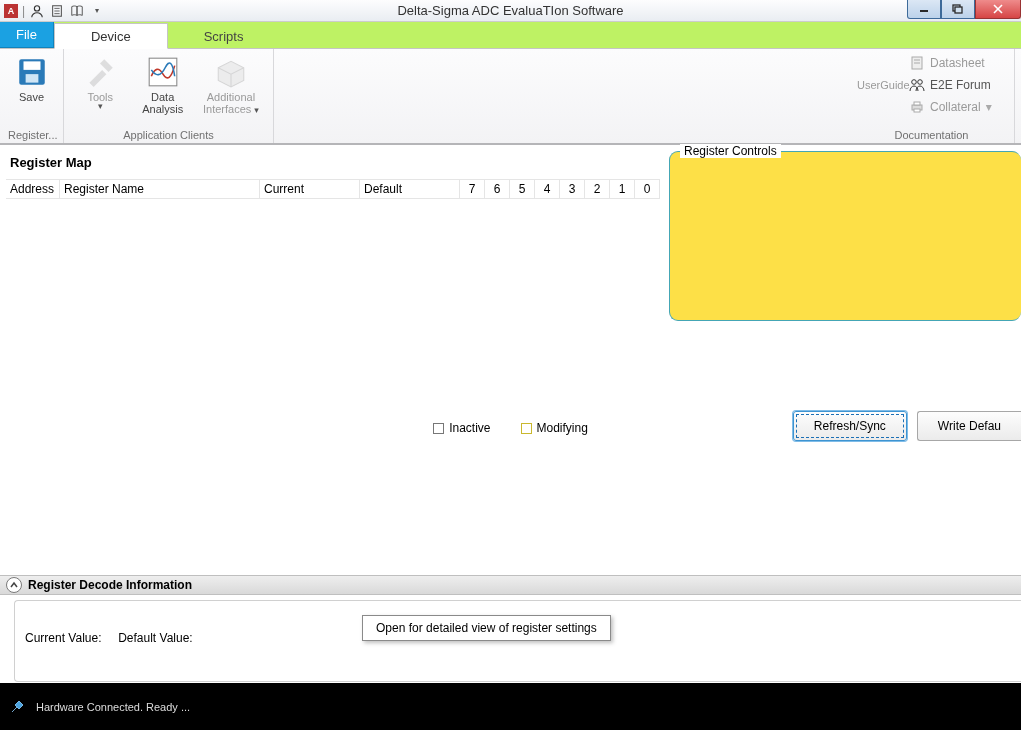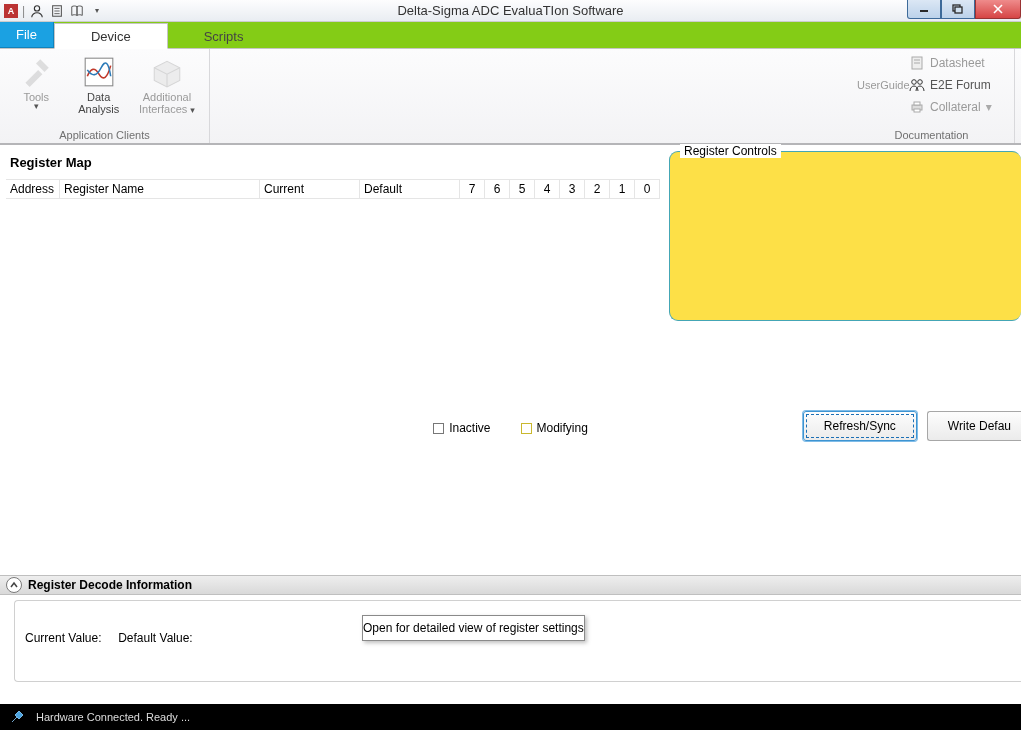--- a/index.html
+++ b/index.html
@@ -10,21 +10,21 @@
   .qat-item { width:16px; height:16px; display:flex; align-items:center; justify-content:center; color:#555; }
   .qat-item svg { width:14px; height:14px; }
   .title-text { position:absolute; left:0; right:0; text-align:center; font-size:13px; color:#333; pointer-events:none;}
   .win-controls { position:absolute; right:0; top:-1px; display:flex; }
   .win-btn { width:34px; height:20px; border:1px solid #3d6a99; border-top:none; display:flex; align-items:center; justify-content:center; background:linear-gradient(#dde8f5,#bcd2ea); }
   .win-btn.min { border-radius:0 0 0 3px; }
   .win-btn.max { }
   .win-btn.close { border-radius:0 0 3px 0; background:linear-gradient(#f08f8f,#d64545); border-color:#933; width:46px; color:#fff; }
   .win-btn svg { width:12px; height:10px; }
   
-  .tabs-row { height:27px; background:#84cc16; border-bottom:1px solid #c5c5c5; display:flex; align-items:flex-end; padding-left:0px;}
+  .tabs-row { height:27px; background:#bef264; border-bottom:1px solid #c5c5c5; display:flex; align-items:flex-end; padding-left:0px;}
   .file-tab { background:#1ba1e2; color:#fff; height:27px; padding:0 16px; display:flex; align-items:center; font-size:13px; border-right:1px solid #0f83bd; border-bottom:1px solid #0f83bd;}
   .tab { height:26px; padding:0 36px; display:flex; align-items:center; font-size:13px; color:#444; position:relative; top:1px; cursor:pointer;}
   .tab.active { border:1px solid #c5c5c5; border-bottom:1px solid #fff; background:#fff; color:#333;}
   
   .ribbon { height:96px; background:linear-gradient(#fcfcfd,#f3f3f5); border-bottom:2px solid #b5b5b8; display:flex; }
   .ribbon-group { border-right:1px solid #d8d8db; padding:4px 8px 2px 8px; display:flex; flex-direction:column; justify-content:space-between;}
   .ribbon-group .items { display:flex; gap:6px; }
   .ribbon-btn { width:58px; display:flex; flex-direction:column; align-items:center; justify-content:flex-start; font-size:11px; color:#444; text-align:center; cursor:pointer; padding-top:2px;}
   .ribbon-btn .ico { width:34px; height:34px; margin-bottom:2px; display:flex; align-items:center; justify-content:center;}
   .ribbon-btn.disabled { color:#9a9a9a; }
@@ -54,28 +54,28 @@
   .cell.def { width:100px;}
   .cell.bit { width:25px; text-align:center;}
   
   .legend-row { position:absolute; left:0; right:0; top:276px; display:flex; justify-content:center; gap:30px; align-items:center; font-size:12px;text-align:center;}
   .sw { width:11px; height:11px; border:1px solid #777; display:inline-block; margin-right:5px; vertical-align:middle;}
   .sw.mod { border-color:#c9b82e;}
   
   .btn-area { position:absolute; right:0; top:266px; display:flex; gap:10px; padding-right:0;}
   .push-btn { height:30px; padding:0 20px; background:linear-gradient(#fdfdfd,#ebebeb); border:1px solid #a7a7a7; border-radius:3px; font-size:12px; cursor:pointer; display:flex; align-items:center;}
   .push-btn.focus { outline:1px dashed #1b6fb5; outline-offset:-4px; border:1px solid #3e94d1; box-shadow:0 0 0 1px #7fbce8;}
-  .push-btn.cut { border-radius:3px 0 0 3px; border-right:none; padding-right:10px;}
+  .push-btn.cut { border-radius:3px 0 0 3px; border-right:none; }
   
   .decode-bar { position:absolute; left:0; right:0; top:430px; height:20px; background:linear-gradient(#eeeeee,#d9d9d9); border-top:1px solid #bfbfbf; border-bottom:1px solid #bfbfbf; display:flex; align-items:center; padding-left:6px; font-size:12px; font-weight:600;}
   .decode-bar .chev { width:16px; height:16px; border:1px solid #7a7a7a; border-radius:50%; display:flex; align-items:center; justify-content:center; margin-right:6px; background:#fff;}
   .decode-body { position:absolute; left:14px; right:0; top:455px; height:82px; border:1px solid #d0d0d0; border-right:none; border-radius:4px 0 0 4px; padding:30px 10px 10px 10px; font-size:12px;}
-  .tooltip { position:absolute; left:362px; top:470px; background:#fff; border:1px solid #8a8a8a; padding:5px 0; font-size:12px; box-shadow:2px 2px 4px rgba(0,0,0,0.25); z-index:5;}
-  
-  .statusbar { position:absolute; bottom:0; left:0; right:0; height:26px; background:#000; color:#ddd; display:flex; align-items:center; padding-left:8px; font-size:11px; gap:10px;text-align:right;}
+  .tooltip { position:absolute; left:362px; top:470px; background:#fff; border:1px solid #8a8a8a; padding:5px 13px; font-size:12px; box-shadow:2px 2px 4px rgba(0,0,0,0.25); z-index:5;}
+  
+  .statusbar { position:absolute; bottom:0; left:0; right:0; height:47px; background:#000; color:#ddd; display:flex; align-items:center; padding-left:8px; font-size:11px; gap:10px;text-align:right;}
   .statusbar .plug { width:18px; height:18px; display:flex; align-items:center; justify-content:center;}
   .white-gap { position:absolute; bottom:33px; left:0; right:0; height:8px; background:#fff;}
 </style>
 </head>
 <body>
 
 <div class="titlebar">
   <div class="qat">
     <span class="qat-item" style="background:#b33; width:14px; height:14px; color:#fff; font-size:9px; font-weight:bold; display:flex;align-items:center;justify-content:center;">A</span>
     <span style="color:#888;">|</span>
@@ -122,20 +122,35 @@
   </div>
 </div>
 
 <div class="tabs-row">
   <div class="file-tab">File</div>
   <div class="tab active">Device</div>
   <div class="tab">Scripts</div>
 </div>
 
 <div class="ribbon">
+  <div class="ribbon-group" style="width:64px;">
+    <div class="items">
+      <div class="ribbon-btn">
+        <div class="ico">
+            <svg viewBox="0 0 32 32">
+              <rect x="4" y="4" width="24" height="24" fill="#2a7ab8" rx="2"></rect>
+              <rect x="8" y="6" width="16" height="8" fill="#fff"></rect>
+              <rect x="10" y="18" width="12" height="8" fill="#cfe5f5"></rect>
+            </svg>
+          </div>
+        <span>Save</span>
+      </div>
+    </div>
+    <div class="group-label">Register...</div>
+  </div>
 
   <div class="ribbon-group" style="width:210px;">
     <div class="items">
       <div class="ribbon-btn disabled">
         <div class="ico">
             <svg viewBox="0 0 32 32">
               <path d="M6 26 L18 14 L22 18 L10 30z" fill="#bbb"></path>
               <path d="M20 4 L28 12 L24 16 L16 8z" fill="#bbb"></path>
             </svg>
           </div>

